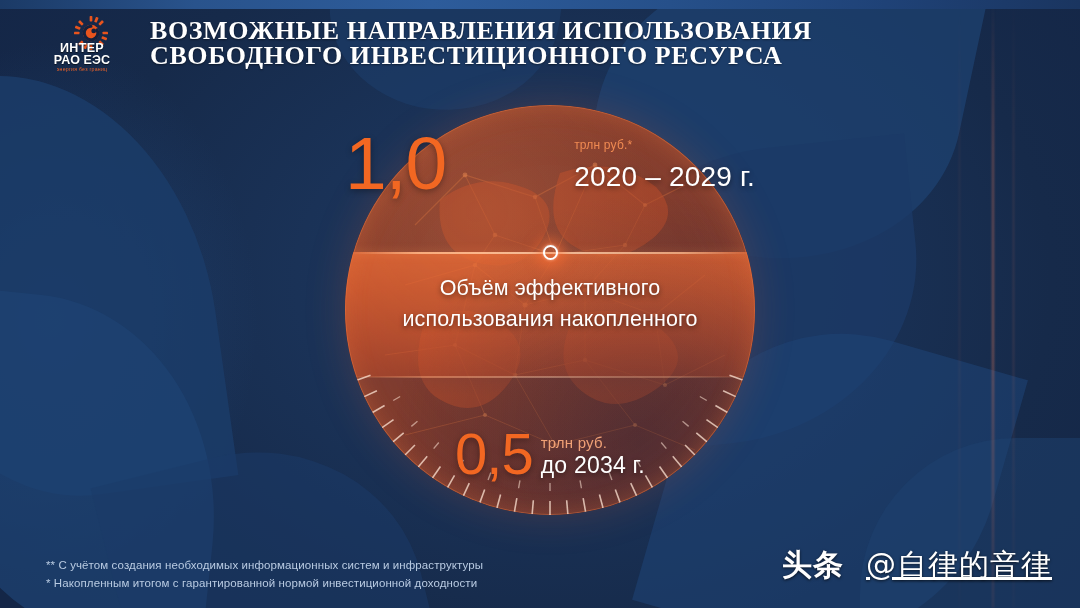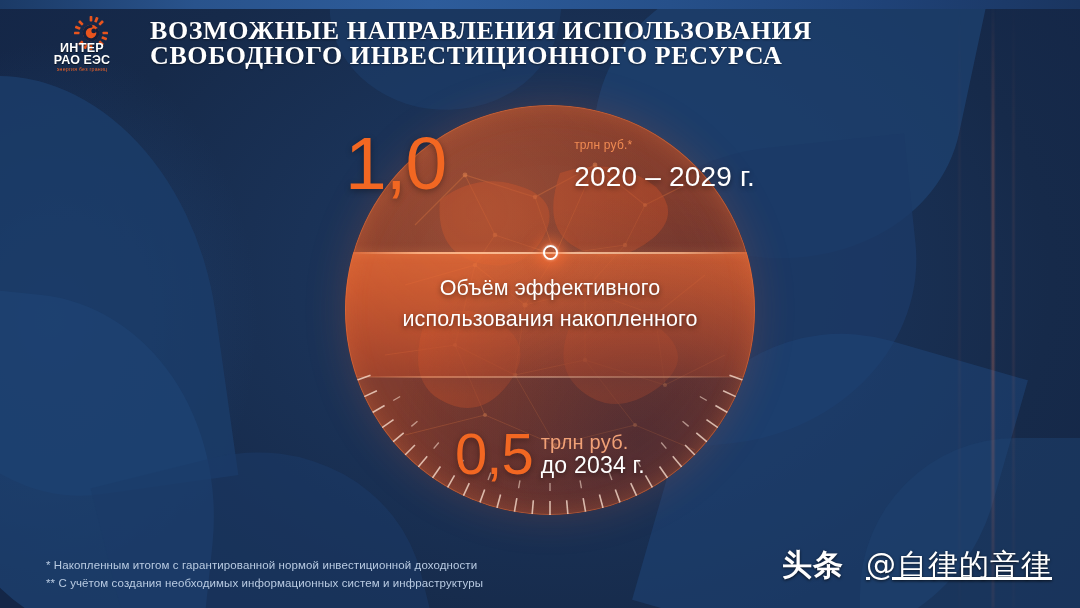--- a/index.html
+++ b/index.html
@@ -293,21 +293,21 @@
   .stat-bot .num {
     color:#f26722;
     font-size:58px;
     line-height:56px;
     letter-spacing:-1px;
     text-shadow:0 2px 6px rgba(0,0,0,.35);
   }
   .stat-bot .meta { padding-left:8px; padding-top:9px; }
   .stat-bot .unit {
     color:#f0a076;
-    font-size:20px;
+    font-size:15px;
     line-height:15px;
     letter-spacing:.2px;
   }
   .stat-bot .period {
     color:#ffffff;
     font-size:23px;
     line-height:26px;
     margin-top:2px;
     letter-spacing:.2px;
     text-shadow:0 2px 5px rgba(0,0,0,.45);
@@ -529,21 +529,21 @@
         <div class="meta">
           <div class="unit">трлн руб.</div>
           <div class="period">до 2034 г.</div>
         </div>
       </div>
 
     </div>
   </div>
 
   <div class="footnotes">
+    <div>** С учётом создания необходимых информационных систем и инфраструктуры</div>
     <div>* Накопленным итогом с гарантированной нормой инвестиционной доходности</div>
-    <div>** С учётом создания необходимых информационных систем и инфраструктуры</div>
   </div>
 
   <div class="watermark">
     <span class="wm-brand">头条</span><span class="wm-handle">@自律的音律</span>
   </div>
 
 </div>
 
 </body></html>

